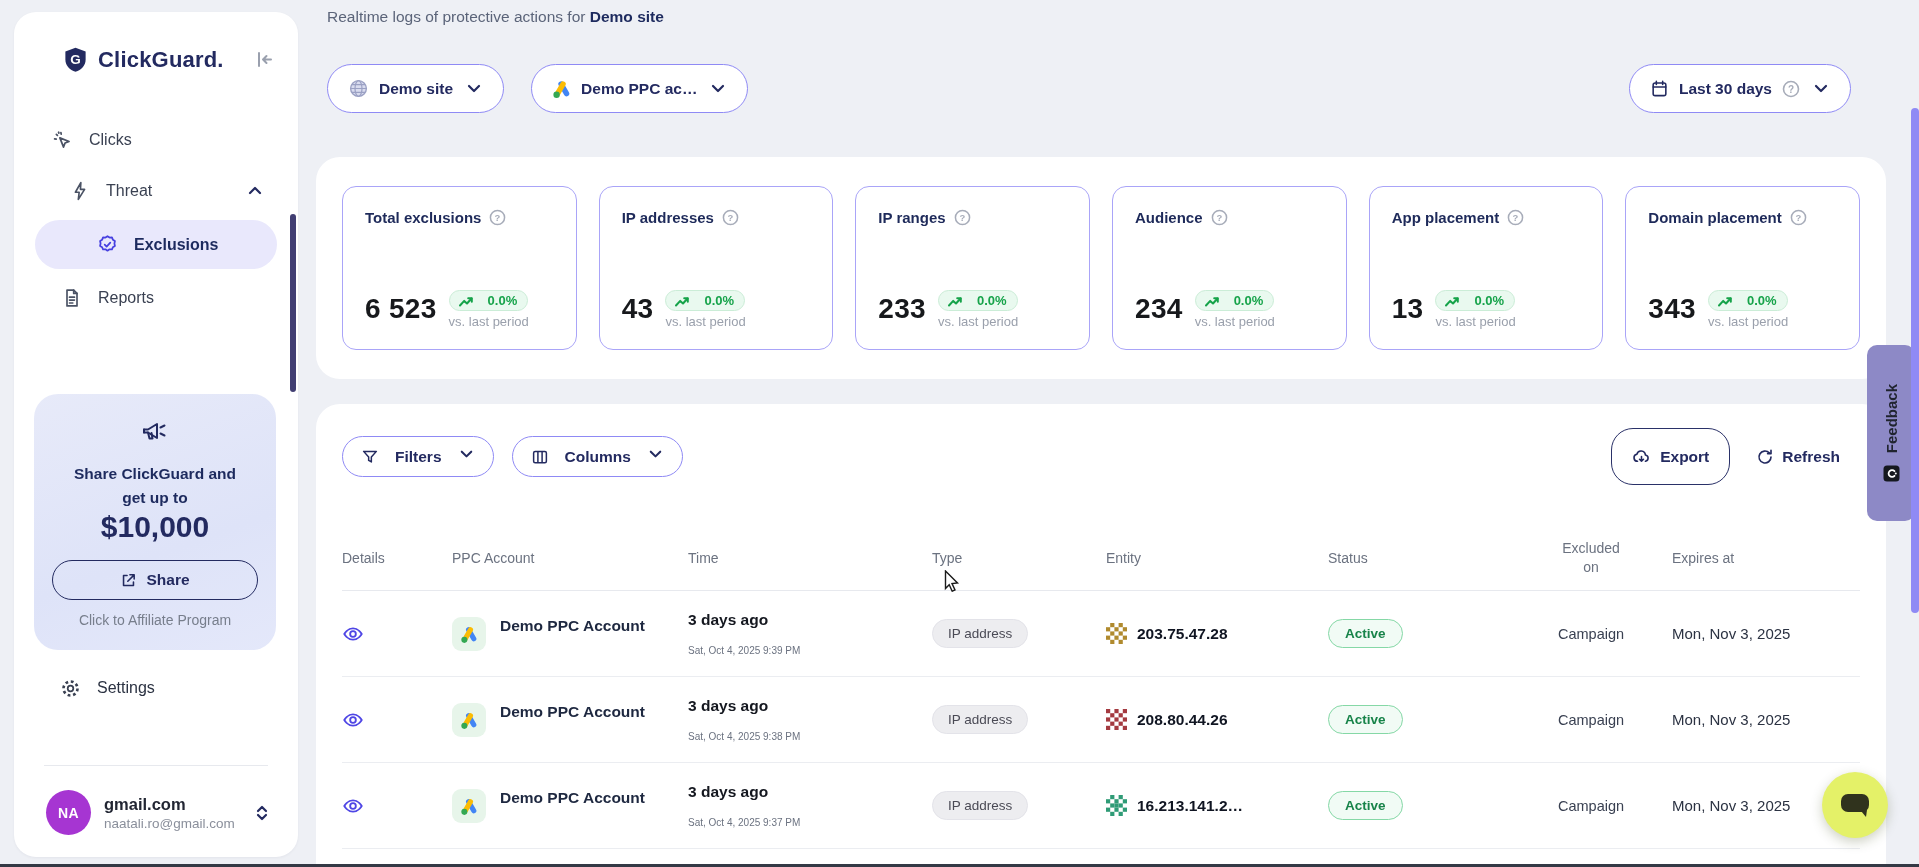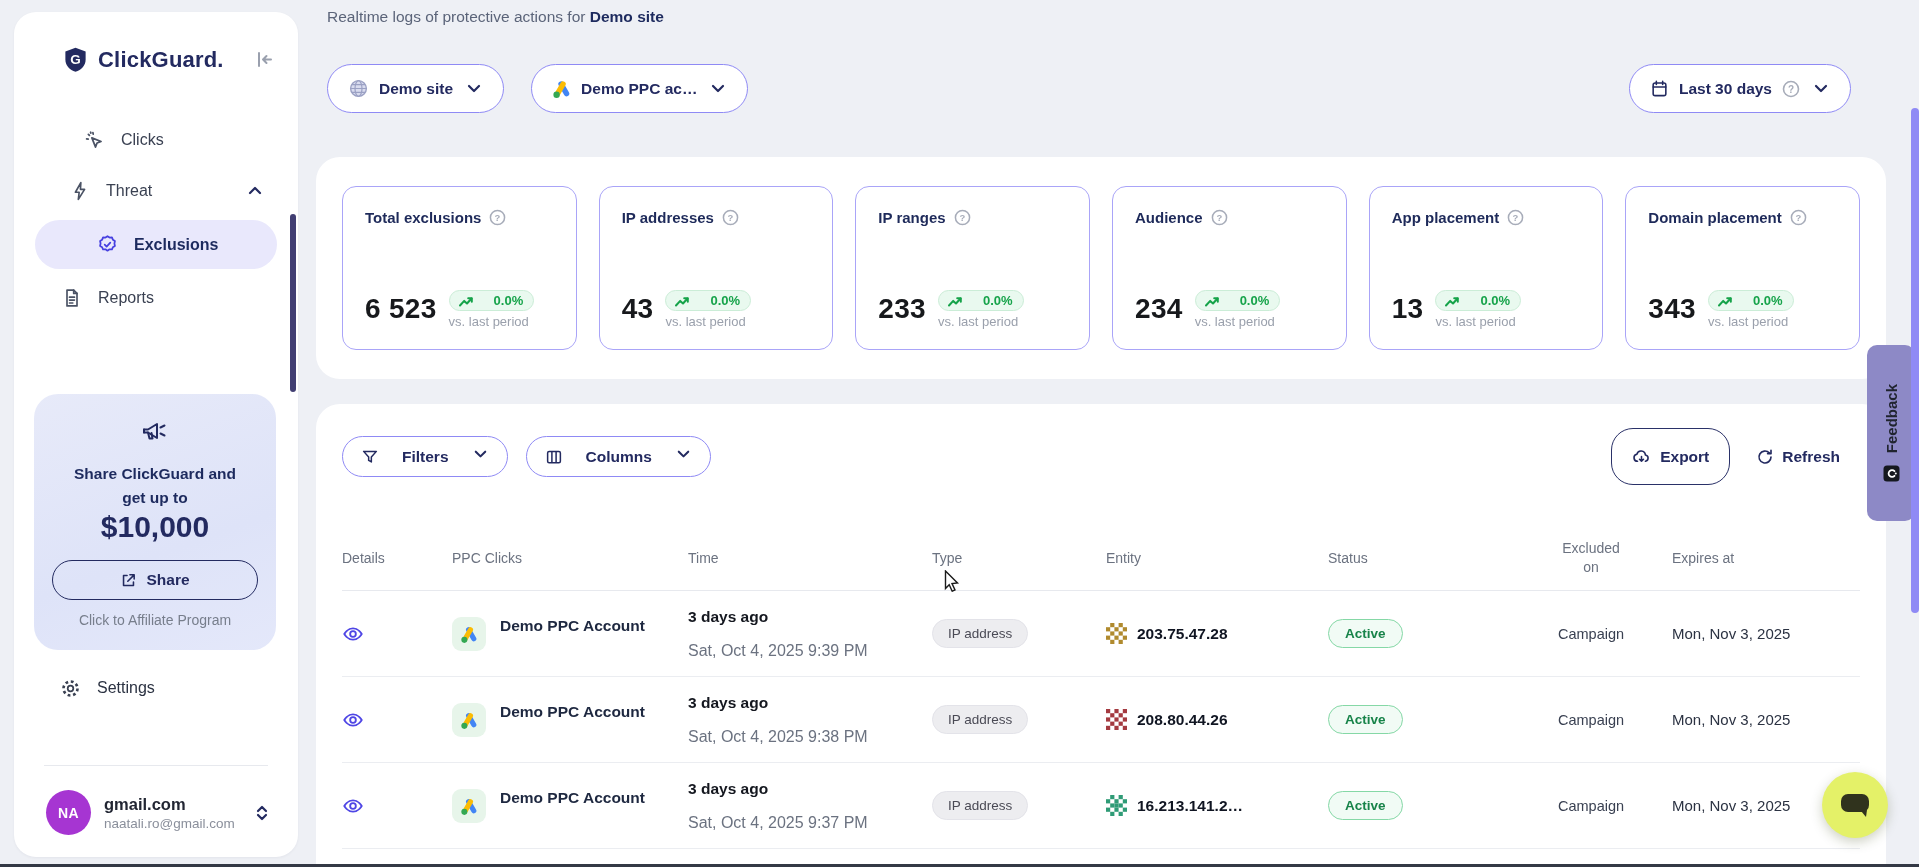--- a/index.html
+++ b/index.html
@@ -11,21 +11,21 @@
   .sidebar { position:absolute; left:14px; top:12px; width:284px; height:845px; background:#fff; border-radius:22px; box-shadow:0 1px 3px rgba(20,24,60,.05); }
   .sidebar-scrollthumb { position:absolute; right:2px; top:202px; width:6px; height:178px; background:#413E72; border-radius:4px; }
   .brand-row { display:flex; align-items:center; gap:9px; padding:34px 24px 0 48px; }
   .brand-logo { width:27px; height:27px; flex:0 0 auto; }
   .brand-name { font-size:22px; font-weight:bold; color:#232A60; letter-spacing:.2px; flex:1; }
   .collapse-btn { color:#9AA0AE; display:flex; }
 
   .nav { margin-top:42px; display:flex; flex-direction:column; }
   .nav-row { height:50px; display:flex; align-items:center; gap:16px; font-size:16px; color:#3A4152; cursor:default; }
   .nav-row .glyph { display:flex; color:#4A5264; }
-  .nav-clicks { padding-left:38px;margin-left:32px; }
+  .nav-clicks { padding-left:38px; }
   .nav-threat { padding-left:56px; margin-top:1px; }
   .nav-threat .spacer { flex:1; }
   .nav-threat .chev { margin-right:34px; color:#232A60; display:flex; }
   .nav-sub { margin:4px 21px 0 21px; padding-left:62px; border-radius:25px; height:49px; }
   .nav-sub.active { background:#E9E8FC; color:#1D2A5E; font-weight:bold; }
   .nav-sub.active .glyph { color:#4740E0; }
   .nav-reports { padding-left:48px; margin-top:4px; }
 
   .promo { position:absolute; left:20px; top:382px; width:242px; height:256px; border-radius:24px;
            background:linear-gradient(160deg,#E7EAF9 0%, #DEE3F8 60%, #E4E8FA 100%);
@@ -57,42 +57,42 @@
   .help-badge { display:flex; color:#A7ACB9; }
 
   
   .panel { position:absolute; left:316px; width:1570px; background:#fff; border-radius:24px; }
   .stats-panel { top:157px; height:222px; display:flex; gap:22px; padding:29px 26px; }
   .stat-card { flex:1; border:1.5px solid #A9A4F8; border-radius:14px; padding:22px 20px 18px 22px; position:relative; }
   .stat-label-row { display:flex; align-items:center; gap:8px; font-size:15px; font-weight:600; color:#1E2A5A; }
   .stat-bottom { position:absolute; left:22px; bottom:20px; display:flex; align-items:flex-end; gap:12px; }
   .stat-value { font-size:28px; font-weight:bold; color:#17191C; letter-spacing:.3px; line-height:1; padding-bottom:6px; }
   .stat-delta-wrap { display:flex; flex-direction:column; align-items:flex-start; gap:3px; }
-  .delta-pill { display:flex; align-items:center; gap:21px; background:#E9F9EF; border:1px solid #CBEDD7; color:#16A34A; font-size:13px; font-weight:600; border-radius:12px; padding:2px 10px 2px 8px; }
+  .delta-pill { display:flex; align-items:center; gap:15px; background:#E9F9EF; border:1px solid #CBEDD7; color:#16A34A; font-size:13px; font-weight:600; border-radius:12px; padding:2px 10px 2px 8px; }
   .stat-caption { font-size:13px; color:#9AA0AC; }
 
   .table-panel { top:404px; height:600px; padding:24px 26px 0 26px; }
   .table-toolbar { display:flex; align-items:center; }
-  .tool-pill { height:41px; border:1.5px solid #8F8AF5; border-radius:22px; background:#fff; display:flex; align-items:center; gap:23px; padding:0 18px; font-size:15.5px; font-weight:600; color:#232A60; cursor:pointer; }
+  .tool-pill { height:41px; border:1.5px solid #8F8AF5; border-radius:22px; background:#fff; display:flex; align-items:center; gap:16px; padding:0 18px; font-size:15.5px; font-weight:600; color:#232A60; cursor:pointer; }
   .tool-pill + .tool-pill { margin-left:18px; }
   .toolbar-right { margin-left:auto; display:flex; align-items:center; gap:26px; }
   .export-btn { height:57px; border:1.5px solid #2A3168; border-radius:22px; background:#fff; display:flex; align-items:center; gap:9px; padding:0 20px; font-size:15.5px; font-weight:600; color:#232A60; cursor:pointer; }
   .refresh-btn { display:flex; align-items:center; gap:8px; font-size:15.5px; font-weight:600; color:#232A60; background:none; border:none; cursor:pointer; padding-right:20px; }
 
   .tgrid { display:grid; grid-template-columns:110px 236px 244px 174px 222px 197px 132px 1fr; align-items:center; }
   .thead { margin-top:40px; height:66px; color:#6B7280; font-size:14px; border-bottom:1px solid #E7E9EE; }
   .thead .th-excl { justify-self:center; text-align:center; width:72px; line-height:1.35; }
   .thead .th-exp { padding-left:15px; }
   .trow { height:86px; border-bottom:1px solid #EBEDF1; }
   .cell-details { display:flex; }
   .eye { color:#4F46E5; display:flex; cursor:pointer; }
   .cell-account { display:flex; align-items:flex-start; gap:14px; font-size:15.5px; font-weight:600; color:#1E2840; }
   .ads-chip { width:34px; height:34px; border-radius:9px; background:#E7F5EA; display:flex; align-items:center; justify-content:center; }
   .cell-time .t1 { font-size:15.5px; font-weight:600; color:#14171F; }
-  .cell-time .t2 { font-size:16px; color:#6B7280; margin-top:16px; }
+  .cell-time .t2 { font-size:10px; color:#6B7280; margin-top:16px; }
   .type-pill { display:inline-block; background:#EDEDF0; border:1px solid #E3E3E9; color:#4A4A55; font-size:13.5px; border-radius:15px; padding:6px 15px; }
   .cell-entity { display:flex; align-items:center; gap:10px; font-size:15.5px; font-weight:bold; color:#101522; }
   .identicon { display:flex; }
   .status-pill { display:inline-block; background:#F1FBF5; border:1px solid #85D8A6; color:#178349; font-size:13.5px; font-weight:600; border-radius:15px; padding:6px 16px; }
   .cell-excl { justify-self:center; font-size:14.5px; color:#3A4152; }
   .cell-exp { padding-left:15px; font-size:15px; color:#2B3242; }
 
   
   .feedback-tab { position:absolute; right:4px; top:345px; width:48px; height:176px; background:#8D89C6; border-radius:10px;
                   display:flex; flex-direction:column; align-items:center; justify-content:center; gap:12px; cursor:pointer; }
@@ -480,21 +480,21 @@
                 <path d="M20 3v4.5h-4.5"></path>
               </svg>
             </span>
           <span>Refresh</span>
         </button>
       </div>
     </div>
 
     <div class="tgrid thead">
       <span>Details</span>
-      <span>PPC Clicks</span>
+      <span>PPC Account</span>
       <span>Time</span>
       <span>Type</span>
       <span>Entity</span>
       <span>Status</span>
       <span class="th-excl">Excluded on</span>
       <span class="th-exp">Expires at</span>
     </div>
 
     <div class="tgrid trow">
       <span class="cell-details">

